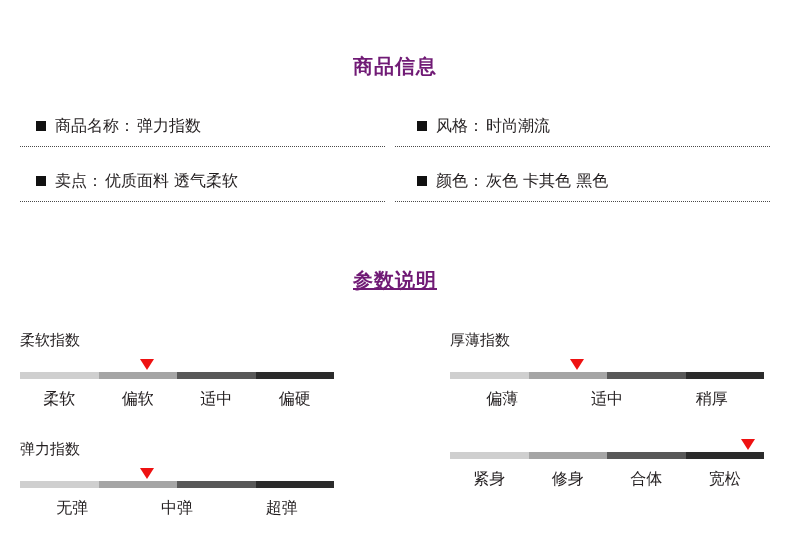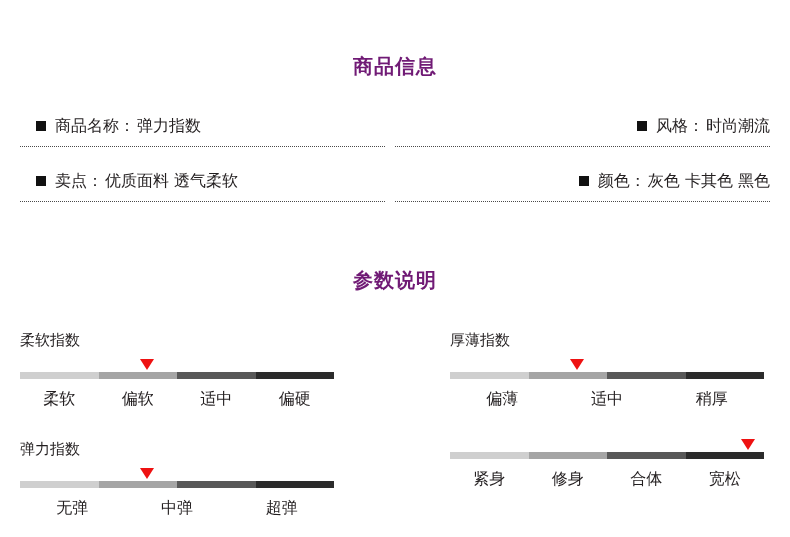--- a/index.html
+++ b/index.html
@@ -18,21 +18,21 @@
 
   
   .section-title {
     text-align: center;
     font-size: 20px;
     font-weight: bold;
     letter-spacing: 1px;
     color: #701a75;
   }
   #title-info { position: absolute; left: 0; right: 0; top: 53px; }
-  #title-params { position: absolute; left: 0; right: 0; top: 267px; }
+  #title-params { position: absolute; left: 0; right: 0; top: 267px; text-decoration: underline; }
 
   
   #info-block {
     position: absolute;
     left: 0;
     top: 112px;
     width: 790px;
   }
   .info-row {
     display: flex;
@@ -50,21 +50,21 @@
 
   .info-line {
     display: flex;
     align-items: center;
     white-space: nowrap;
     font-size: 16px;
     line-height: 28px;
     color: #231f20;
     padding-left: 16px;
   }
-  .info-line.indent-more { padding-left: 22px; justify-content: flex-end; }
+  .info-line.indent-more { padding-left: 22px; }
 
   .bullet-square {
     display: inline-block;
     width: 10px;
     height: 10px;
     background: #111111;
     margin-right: 9px;
     flex: 0 0 auto;
   }
   .info-label { margin-right: 0; }

